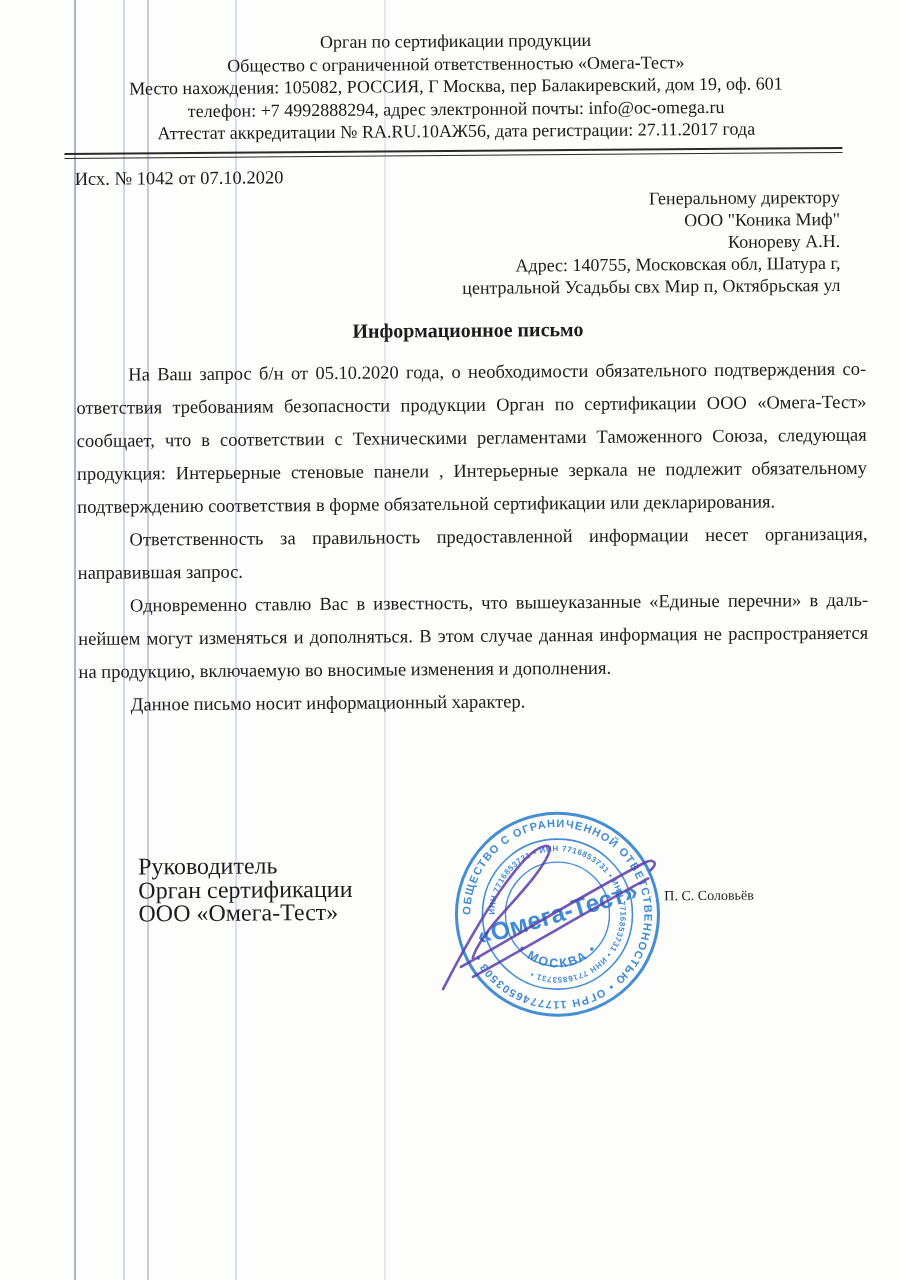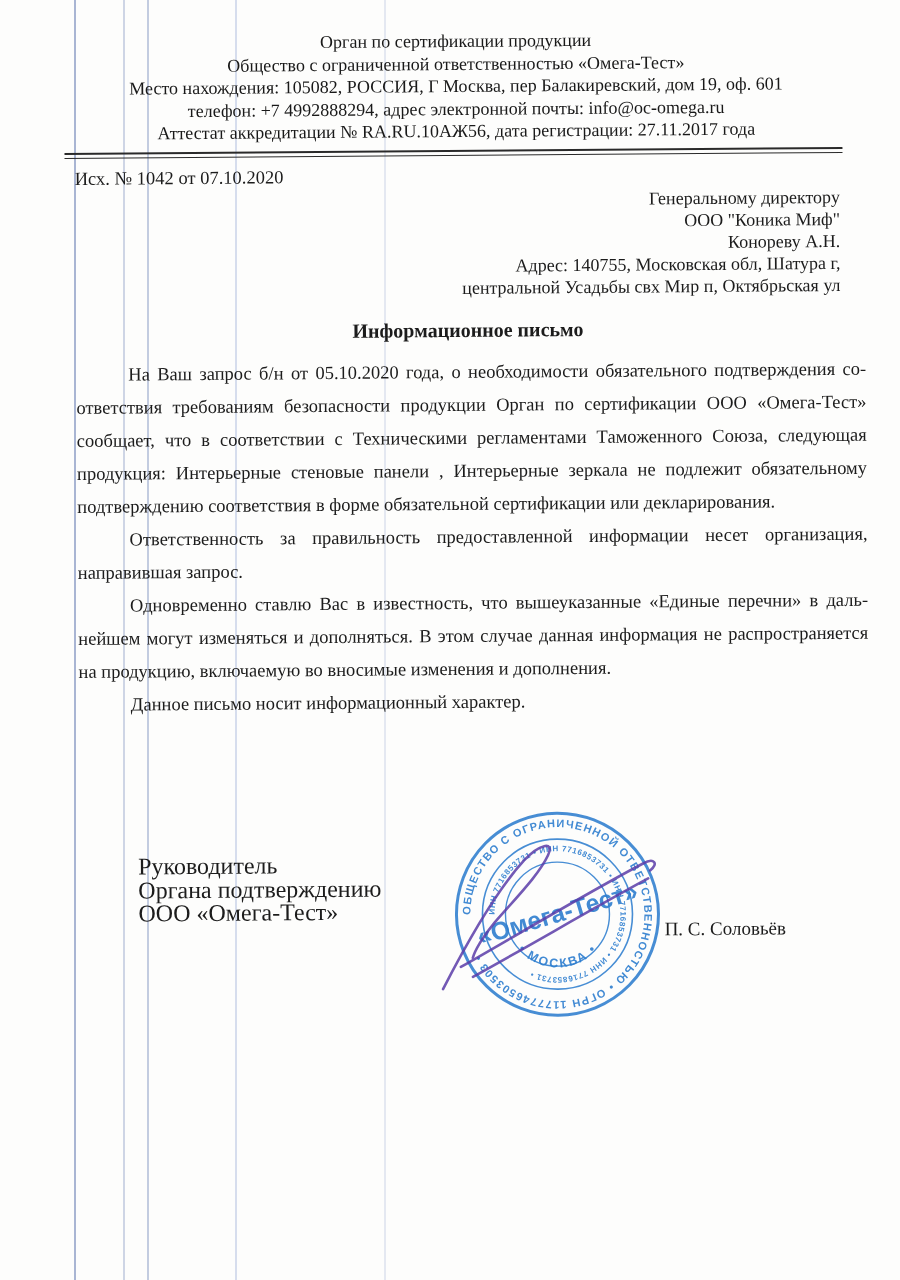--- a/index.html
+++ b/index.html
@@ -48,21 +48,21 @@
   }
   .bline { width: 100%; text-align: justify; }
   .bline.just { text-align-last: justify; }
   .bline.indent { text-indent: 52px; }
 
   .sig-block {
     position: absolute; left: 136px; top: 853px;
     font-size: 24px; line-height: 23.5px;
   }
   .signatory {
-    position: absolute; left: 662px; top: 920px; font-size: 19px;
+    position: absolute; left: 662px; top: 890px; font-size: 14px;
   }
   .stamp-wrap { position: absolute; left: 420px; top: 795px; width: 280px; height: 240px; }
   .stamp-wrap svg { width: 100%; height: 100%; }
 </style>
 </head>
 <body>
 
 <div class="page">
 
   <div class="scan-line sl1"></div>
@@ -107,21 +107,21 @@
 
       <div class="bline just indent">Одновременно ставлю Вас в известность, что вышеуказанные «Единые перечни» в даль-</div>
       <div class="bline just">нейшем могут изменяться и дополняться. В этом случае данная информация не распространяется</div>
       <div class="bline">на продукцию, включаемую во вносимые изменения и дополнения.</div>
 
       <div class="bline indent">Данное письмо носит информационный характер.</div>
     </div>
 
     <div class="sig-block">
       <div>Руководитель</div>
-      <div>Органа подтверждению</div>
+      <div>Орган сертификации</div>
       <div>ООО «Омега-Тест»</div>
     </div>
 
     <div class="stamp-wrap">
       <svg viewBox="0 0 280 240">
         <defs>
           <path id="outerRing" d="M 48,120 a 87,87 0 1 1 174,0 a 87,87 0 1 1 -174,0"></path>
           <path id="innerRing" d="M 72,120 a 63,63 0 1 1 126,0 a 63,63 0 1 1 -126,0"></path>
           <path id="cityArc" d="M 95,155 A 53,53 0 0 0 175,155"></path>
         </defs>

